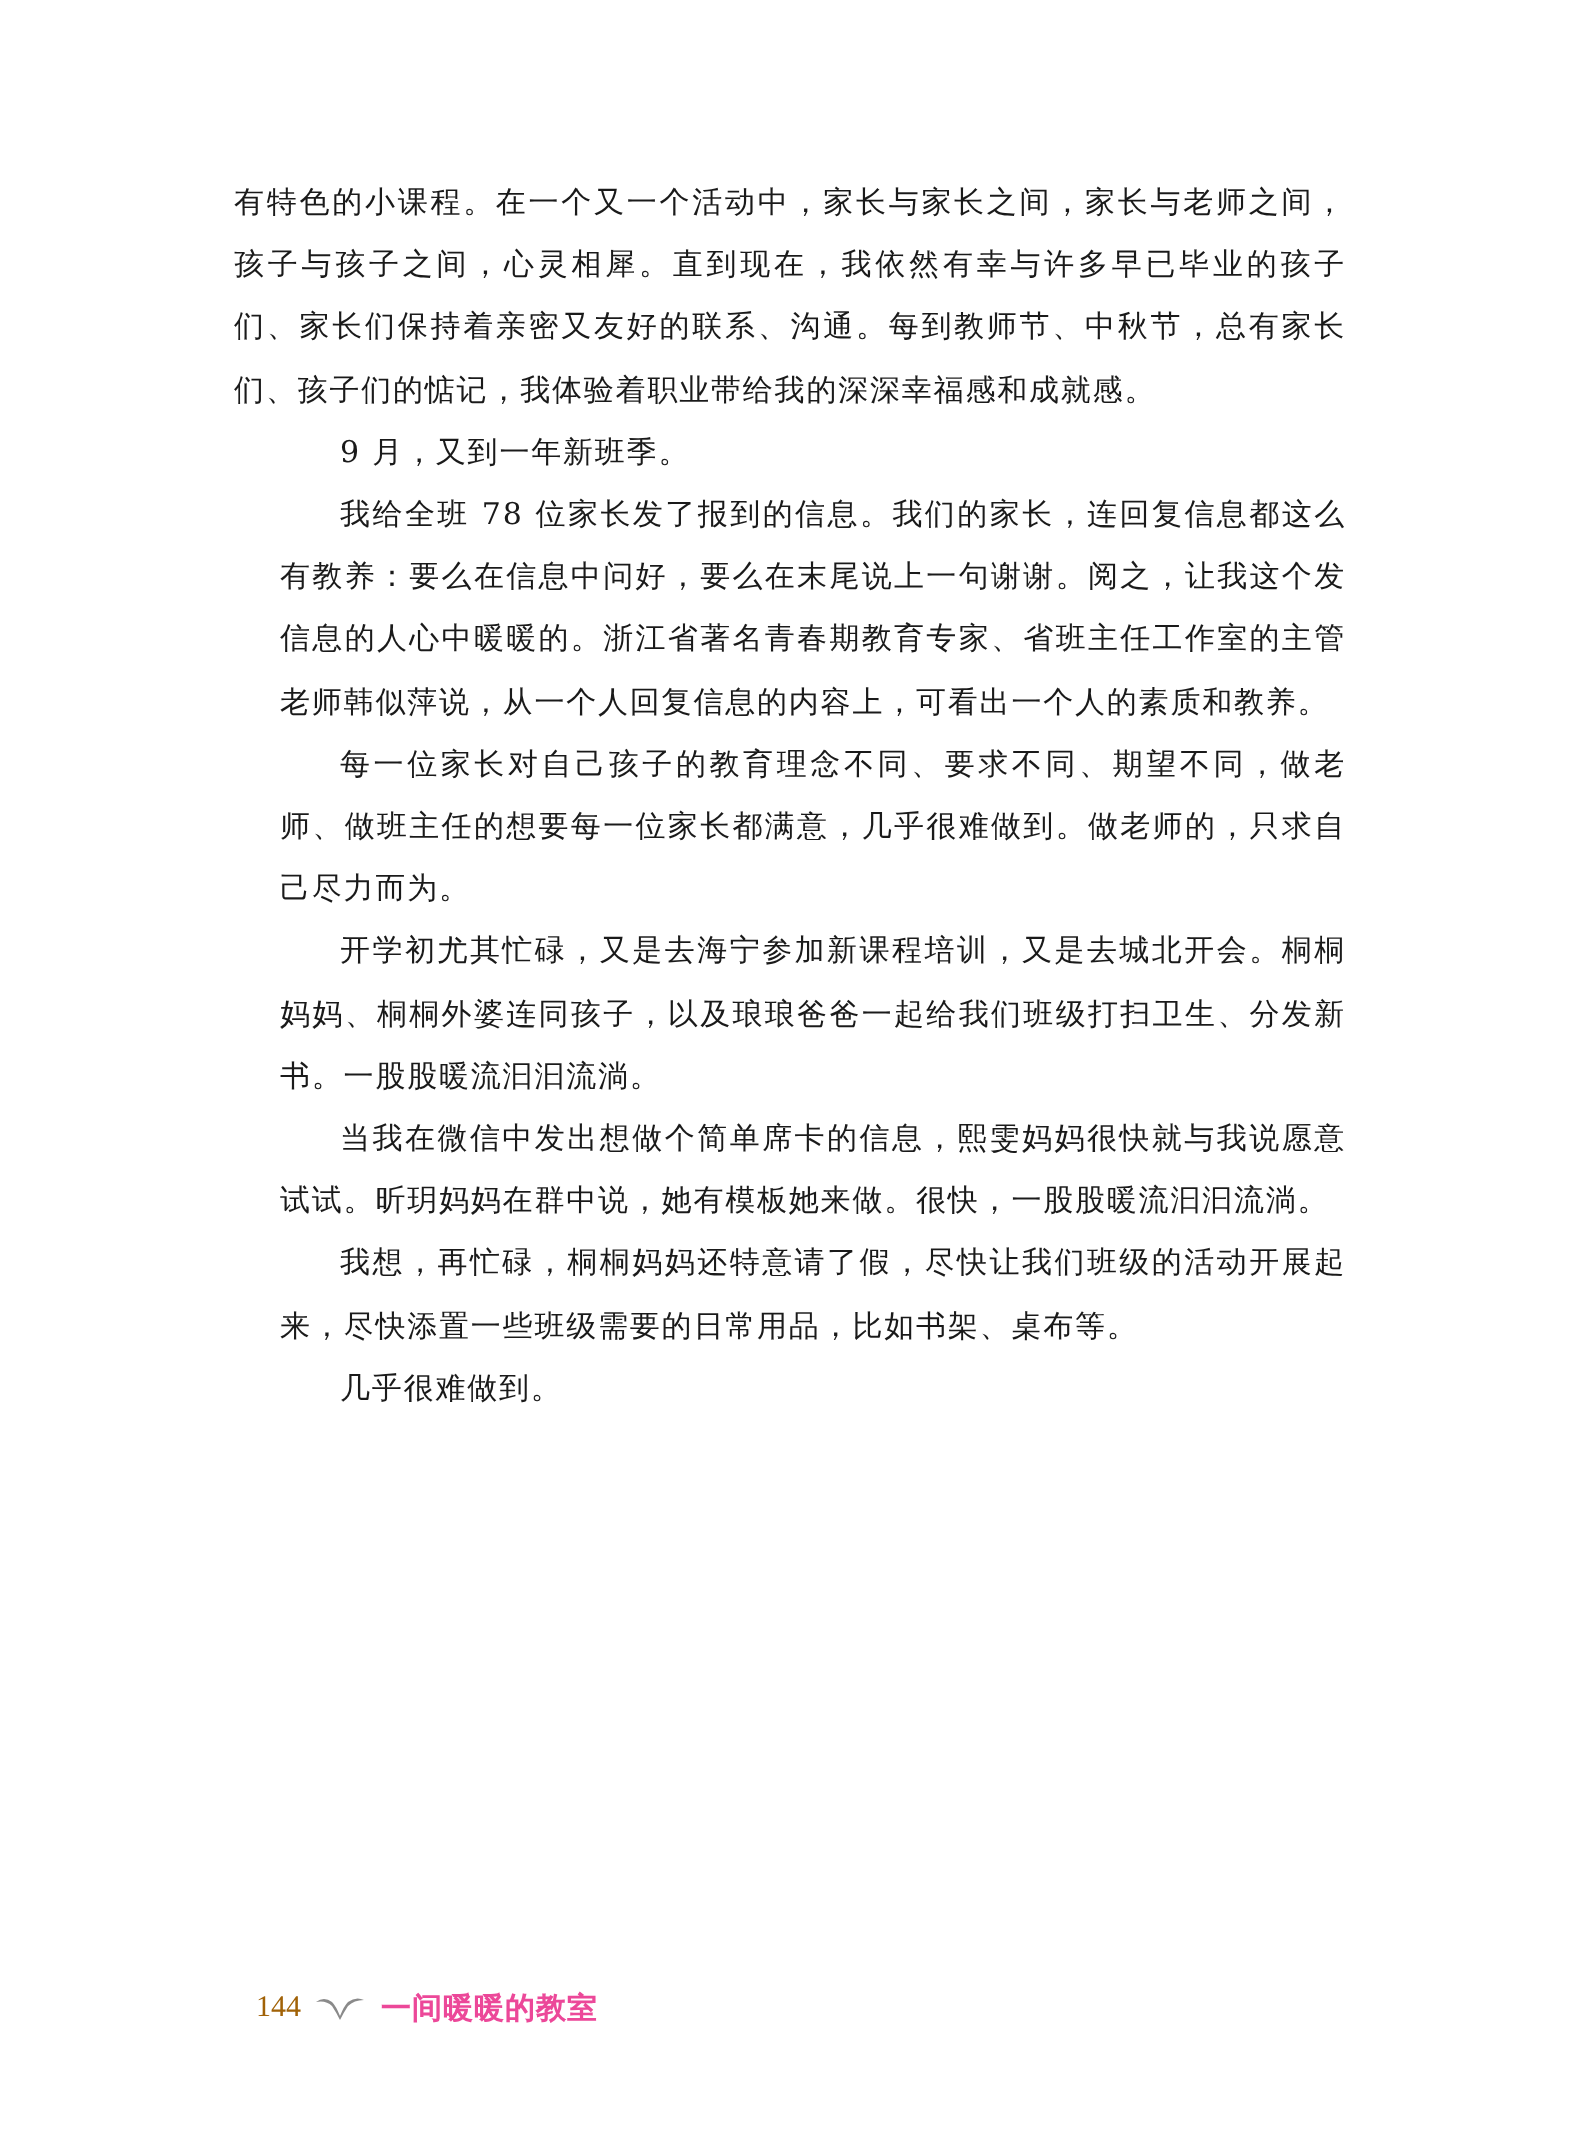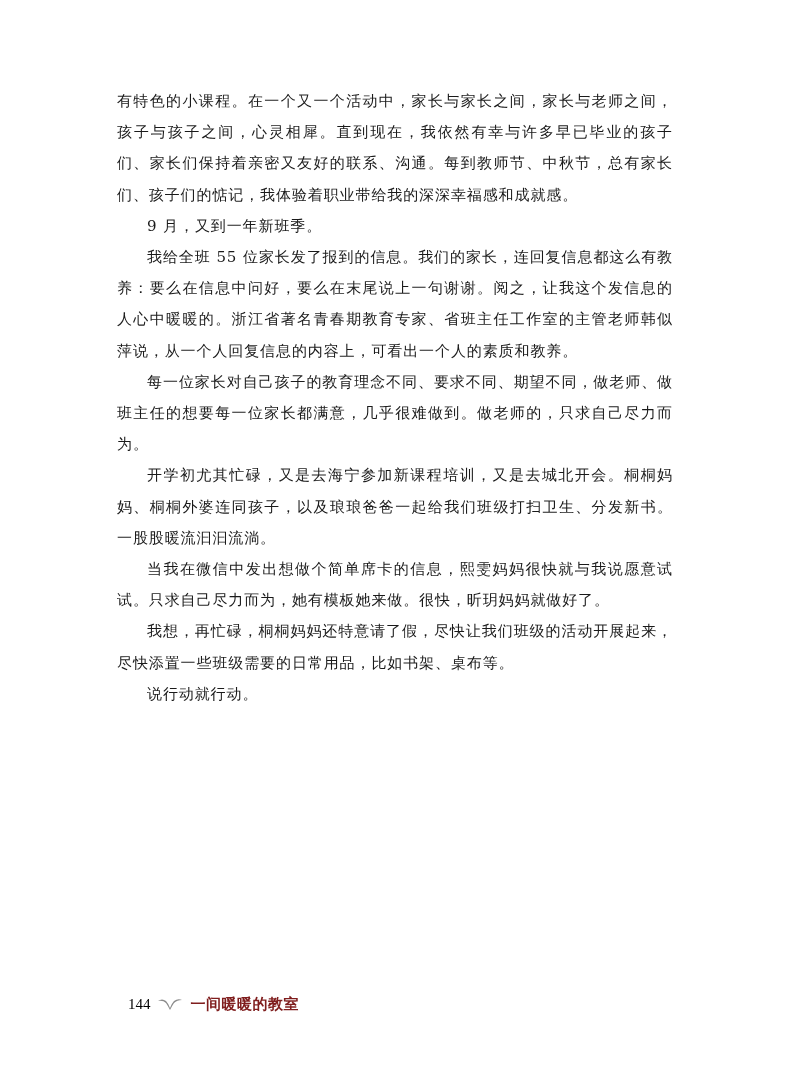--- a/index.html
+++ b/index.html
@@ -24,61 +24,62 @@
       line-height: 31.2px;
       letter-spacing: 0.9px;
       text-align: justify;
     }
     .para {
       margin: 0;
       padding: 0;
     }
     .para.indent {
       text-indent: 2em;
+      margin-left: 23px;
     }
     .footer {
       position: absolute;
       left: 128px;
       top: 992px;
       height: 24px;
       display: flex;
       align-items: center;
     }
     .page-number {
       font-family: "Liberation Serif", serif;
       font-size: 15px;
-      color: #000000;
+      color: #a16207;
       margin-right: 6px;
     }
     .wing-icon {
       display: inline-block;
       width: 26px;
       height: 14px;
       margin-right: 8px;
     }
     .book-title {
       font-family: Liberation Sans, sans-serif;
       font-weight: bold;
       font-size: 15px;
-      color: #7f1d1d;
+      color: #ec4899;
       letter-spacing: 0.5px;
     }
   </style>
 </head>
 <body>
 
 <div class="page-body">
   <p class="para">有特色的小课程。在一个又一个活动中，家长与家长之间，家长与老师之间，孩子与孩子之间，心灵相犀。直到现在，我依然有幸与许多早已毕业的孩子们、家长们保持着亲密又友好的联系、沟通。每到教师节、中秋节，总有家长们、孩子们的惦记，我体验着职业带给我的深深幸福感和成就感。</p>
   <p class="para indent">9 月，又到一年新班季。</p>
-  <p class="para indent">我给全班 55 位家长发了报到的信息。我们的家长，连回复信息都这么有教养：要么在信息中问好，要么在末尾说上一句谢谢。阅之，让我这个发信息的人心中暖暖的。浙江省著名青春期教育专家、省班主任工作室的主管老师韩似萍说，从一个人回复信息的内容上，可看出一个人的素质和教养。</p>
+  <p class="para indent">我给全班 78 位家长发了报到的信息。我们的家长，连回复信息都这么有教养：要么在信息中问好，要么在末尾说上一句谢谢。阅之，让我这个发信息的人心中暖暖的。浙江省著名青春期教育专家、省班主任工作室的主管老师韩似萍说，从一个人回复信息的内容上，可看出一个人的素质和教养。</p>
   <p class="para indent">每一位家长对自己孩子的教育理念不同、要求不同、期望不同，做老师、做班主任的想要每一位家长都满意，几乎很难做到。做老师的，只求自己尽力而为。</p>
   <p class="para indent">开学初尤其忙碌，又是去海宁参加新课程培训，又是去城北开会。桐桐妈妈、桐桐外婆连同孩子，以及琅琅爸爸一起给我们班级打扫卫生、分发新书。一股股暖流汩汩流淌。</p>
-  <p class="para indent">当我在微信中发出想做个简单席卡的信息，熙雯妈妈很快就与我说愿意试试。只求自己尽力而为，她有模板她来做。很快，昕玥妈妈就做好了。</p>
+  <p class="para indent">当我在微信中发出想做个简单席卡的信息，熙雯妈妈很快就与我说愿意试试。昕玥妈妈在群中说，她有模板她来做。很快，一股股暖流汩汩流淌。</p>
   <p class="para indent">我想，再忙碌，桐桐妈妈还特意请了假，尽快让我们班级的活动开展起来，尽快添置一些班级需要的日常用品，比如书架、桌布等。</p>
-  <p class="para indent">说行动就行动。</p>
+  <p class="para indent">几乎很难做到。</p>
 </div>
 
 <div class="footer">
   <span class="page-number">144</span>
   <span class="wing-icon">
     <svg width="26" height="14" viewBox="0 0 26 14">
       <path d="M1 4 Q5 1 9 4 Q11 6 13 11 Q15 6 17 4 Q21 1 25 3 Q20 3 17 6 Q15 9 13 13 Q11 9 9 6 Q6 3 1 4 Z" fill="#8a8a8a"></path>
     </svg>
   </span>
   <span class="book-title">一间暖暖的教室</span>

